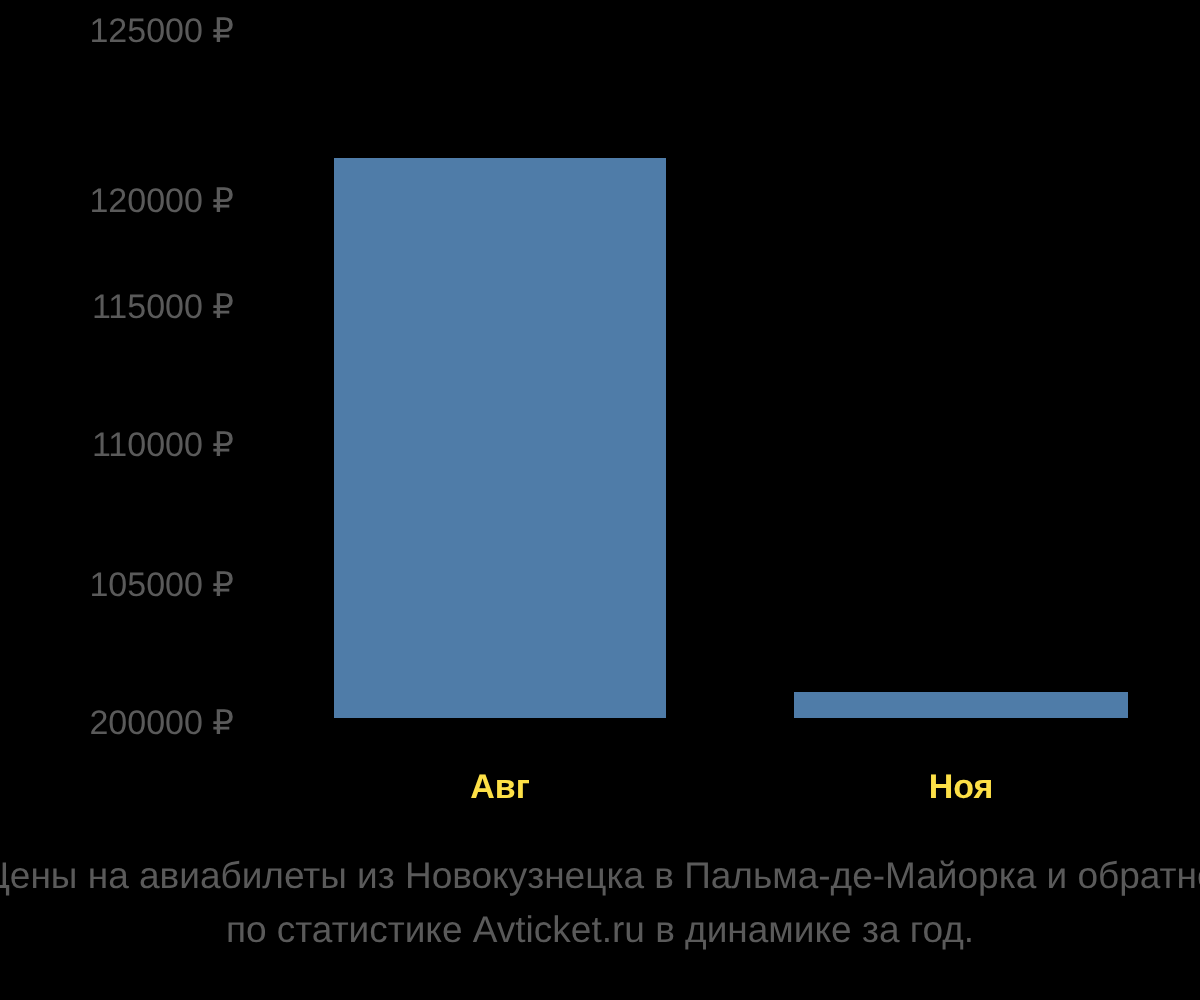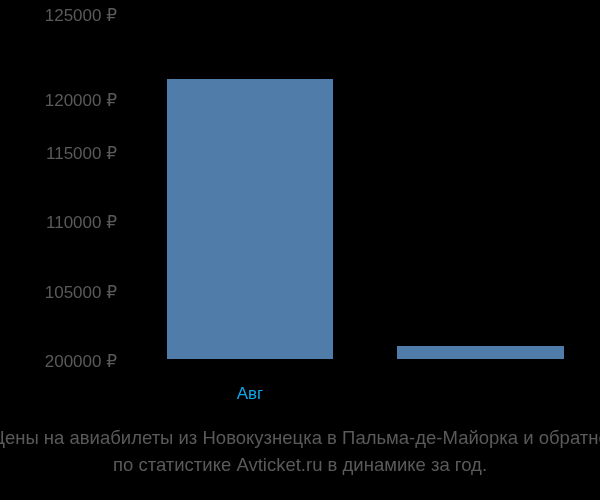--- a/index.html
+++ b/index.html
@@ -52,22 +52,23 @@
     background: #4f7ca8;
   }
 
   
   .xtick {
     position: absolute;
     top: 385px;
     font-size: 17px;
     line-height: 18px;
     text-align: center;
-    color: #0ea5e9;
+    color: #fde047;
     white-space: nowrap;
+    font-weight: bold;
   }
 
   
   .caption {
     position: absolute;
     left: -30px;
     width: 660px;
     top: 424px;
     text-align: center;
     font-size: 18.5px;
@@ -91,20 +92,21 @@
     <div class="ytick" style="top:76px;margin-top:16px;">120000 ₽</div>
     <div class="ytick" style="top:145px;">115000 ₽</div>
     <div class="ytick" style="top:214px;padding-left:28px;">110000 ₽</div>
     <div class="ytick" style="top:284px;">105000 ₽</div>
     <div class="ytick" style="top:353px;">200000 ₽</div>
 
     <div class="bar" style="left:167px; top:79px; width:166px; height:280px;"></div>
     <div class="bar" style="left:397px; top:346px; width:167px; height:13px;"></div>
 
     <div class="xtick" style="left:167px; width:166px;">Авг</div>
+    <div class="xtick" style="left:397px; width:167px;">Ноя</div>
 
   </div>
 
   <div class="caption">
     <span class="caption-line">Цены на авиабилеты из Новокузнецка в Пальма-де-Майорка и обратно</span>
     <span class="caption-line">по статистике Avticket.ru в динамике за год.</span>
   </div>
 
 </div>
 

